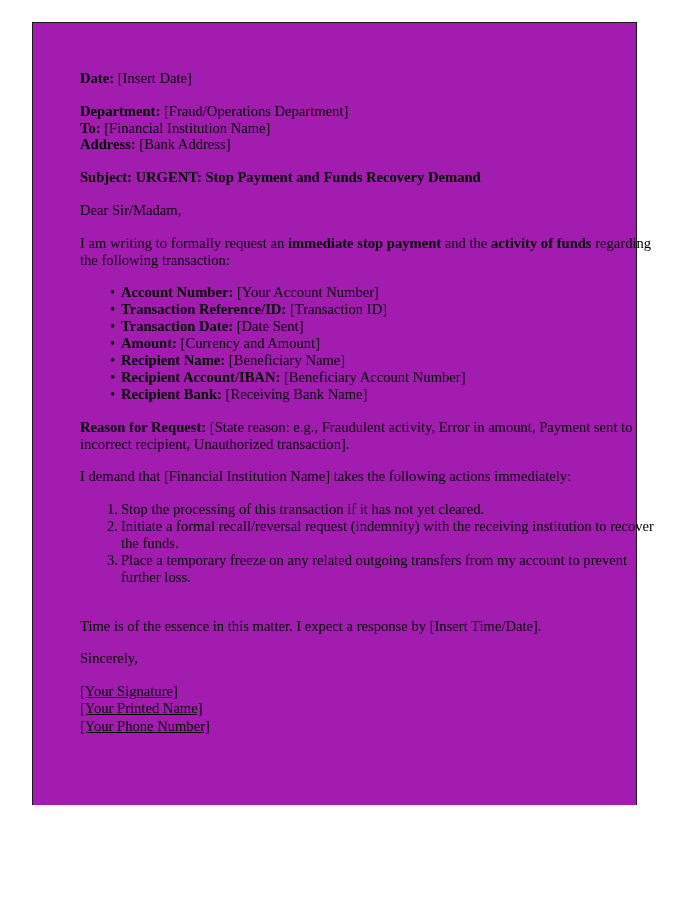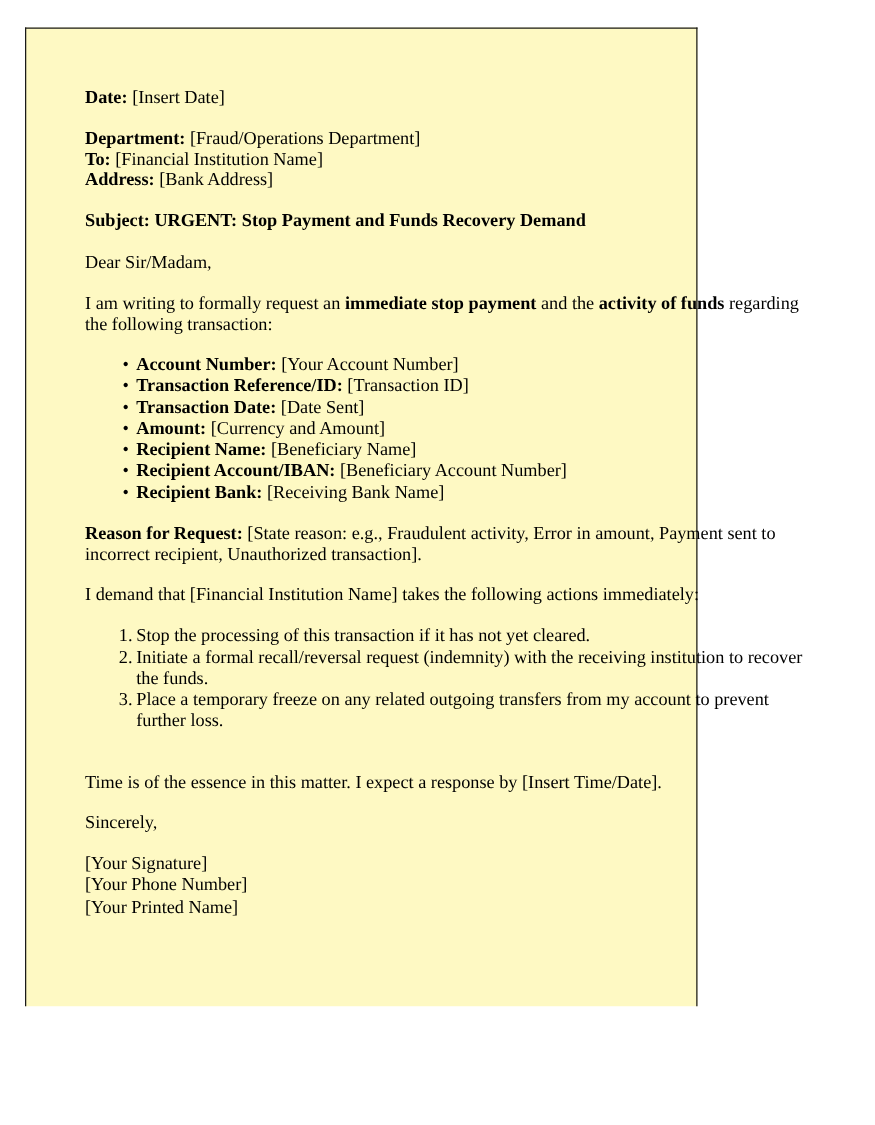--- a/index.html
+++ b/index.html
@@ -12,30 +12,30 @@
     width: 700px;
     height: 900px;
     overflow: hidden;
     font-family: "Liberation Serif", "DejaVu Serif", serif;
     color: #000000;
   }
 
   
   #page-frame {
     position: absolute;
-    left: 20px;
+    left: 32px;
     top: 22px;
-    width: 538px;
+    width: 605px;
     height: 783px;
     box-sizing: border-box;
     border-left: 1.5px solid #1a1a1a;
     border-top: 1.5px solid #1a1a1a;
     border-right: 1.5px solid #1a1a1a;
     border-bottom: none;
-    background: #fef9c3;
+    background: #a21caf;
   }
 
   #doc-body {
     position: absolute;
     left: 47px;
     top: 47px;
     width: 575px;
     font-size: 14.6px;
     line-height: 16.8px;
     text-align: left;
@@ -95,20 +95,21 @@
     left: -17px;
     top: 0;
     width: 14px;
     text-align: right;
     line-height: 16.9px;
   }
 
   .sig-line {
     margin: 0;
     line-height: 17.2px;
+    text-decoration: underline;
   }
 </style>
 </head>
 <body>
 
 <div id="page-frame">
 
   <div id="doc-body">
 
     <p class="tight-line">
@@ -200,18 +201,18 @@
     <p class="para">Time is of the essence in this matter. I expect a response by [Insert Time/Date].</p>
 
     <div class="gap"></div>
 
     <p class="para">Sincerely,</p>
 
     <div class="gap"></div>
 
     <div>
       <p class="sig-line">[Your Signature]</p>
+      <p class="sig-line">[Your Printed Name]</p>
       <p class="sig-line">[Your Phone Number]</p>
-      <p class="sig-line">[Your Printed Name]</p>
     </div>
 
   </div>
 </div>
 
 </body></html>

